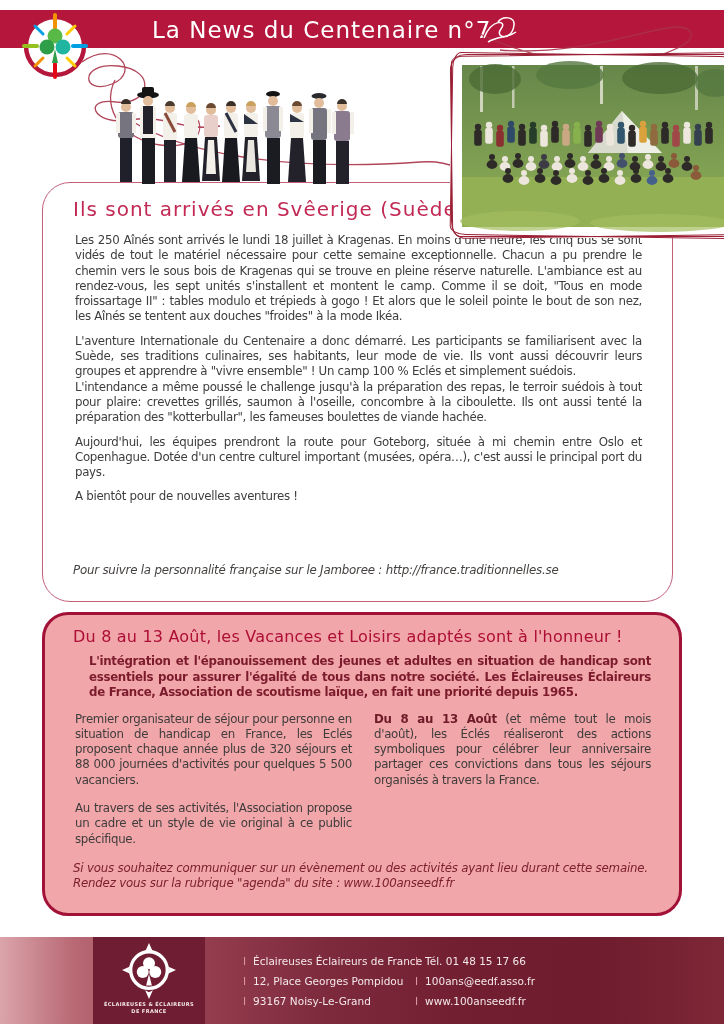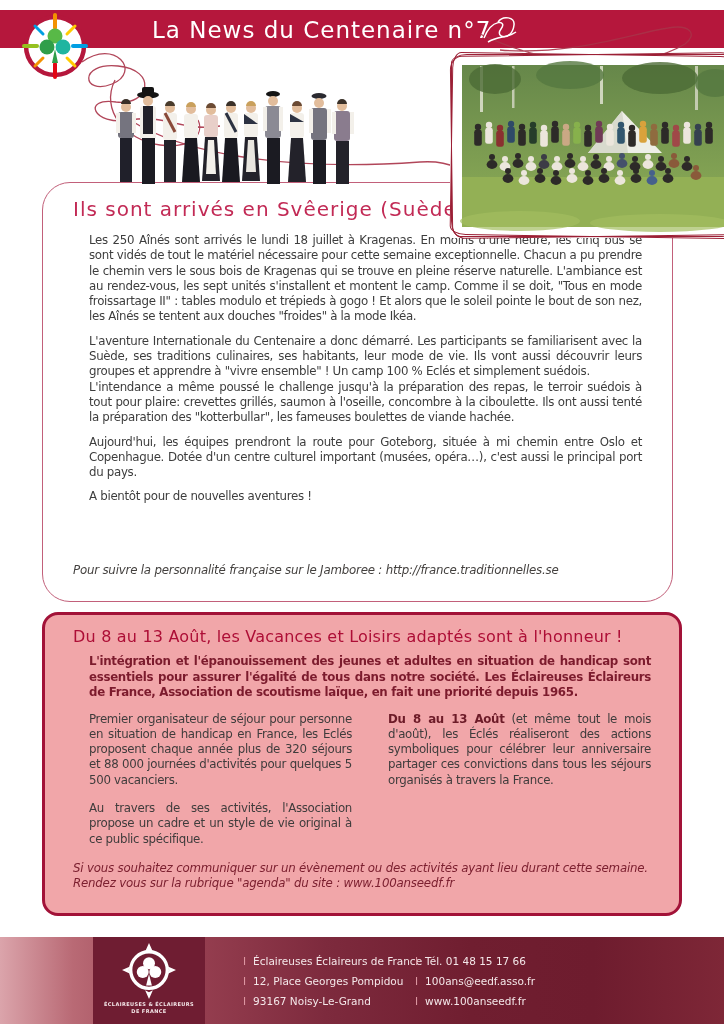--- a/index.html
+++ b/index.html
@@ -22,28 +22,28 @@
       border-radius:16px 8px 14px 9px / 9px 15px 8px 16px;pointer-events:none;}
   .frame-squiggle.f2{transform:rotate(0.9deg);border-radius:9px 15px 8px 16px/16px 8px 14px 9px;}
   .frame-squiggle.f3{transform:rotate(-0.8deg);border-radius:12px 12px 10px 14px/14px 10px 12px 12px;}
 
   
   .box1{position:absolute;left:42px;top:182px;width:631px;height:420px;z-index:1;
         background:#ffffff;border:1.6px solid #c2607a;border-radius:28px;box-sizing:border-box;
         padding:10px 30px 0 30px;overflow:hidden;}
   .box1 h1{margin:4px 0 12px 0;font-size:20px;font-weight:400;color:#c22a55;letter-spacing:1px;}
   .btext{font-size:11.8px;line-height:15.3px;letter-spacing:-0.3px;color:#3d3d3d;
-         text-align:justify;margin:0 0 9px 16px;}
+         text-align:justify;margin:0 0 9px 2px;}
   .btext.tight{margin-bottom:0;}
   .note1{position:absolute;left:30px;right:30px;bottom:12px;font-style:italic;
          font-size:11.8px;letter-spacing:-0.2px;color:#44413f;}
 
   
   .box2{position:absolute;left:42px;top:612px;width:640px;height:304px;z-index:1;
-        background:#f1a6a9;border:3px solid #a21238;border-radius:16px;box-sizing:border-box;
+        background:#f1a6a9;border:3px solid #a21238;border-radius:26px;box-sizing:border-box;
         padding:9px 28px 0 28px;overflow:hidden;}
   .box2 h2{margin:3px 0 8px 0;font-size:16px;font-weight:400;color:#ad0e36;letter-spacing:0.2px;
            white-space:nowrap;}
   .intro{font-weight:bold;color:#7c1b2d;font-size:11.8px;line-height:15.5px;
          letter-spacing:-0.3px;text-align:justify;margin:0 0 11px 16px;}
   .cols{display:flex;gap:20px;}
   .col{flex:1;}
   .col .btext{color:#3f3c3c;margin-bottom:13px;}
   .maroon-b{font-weight:bold;color:#6d1b28;}
   .note2{position:absolute;left:28px;right:28px;bottom:10px;font-style:italic;

